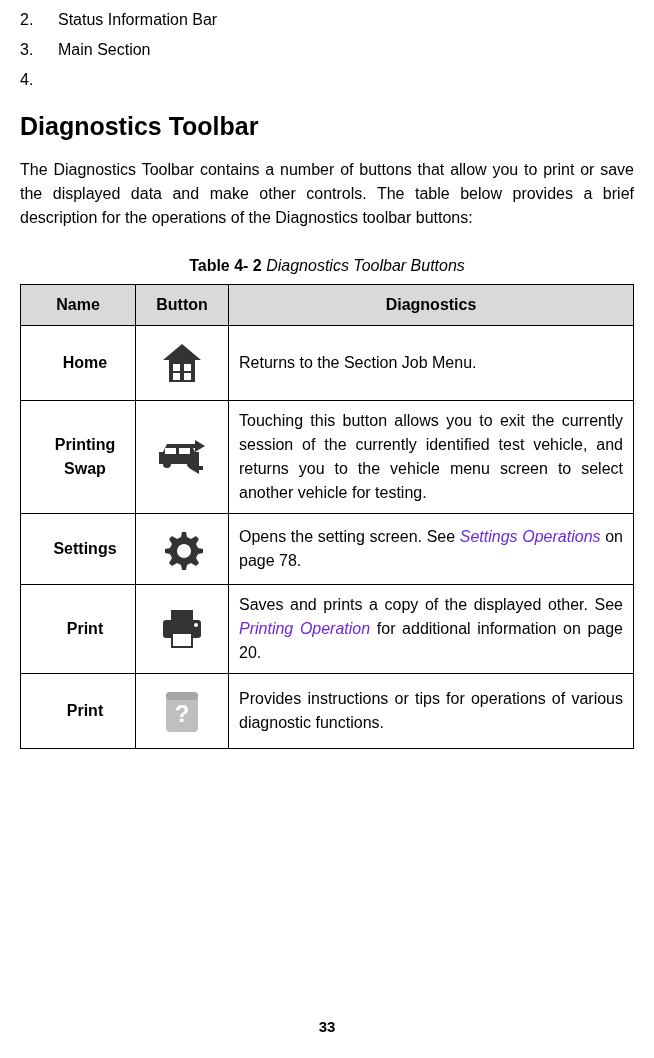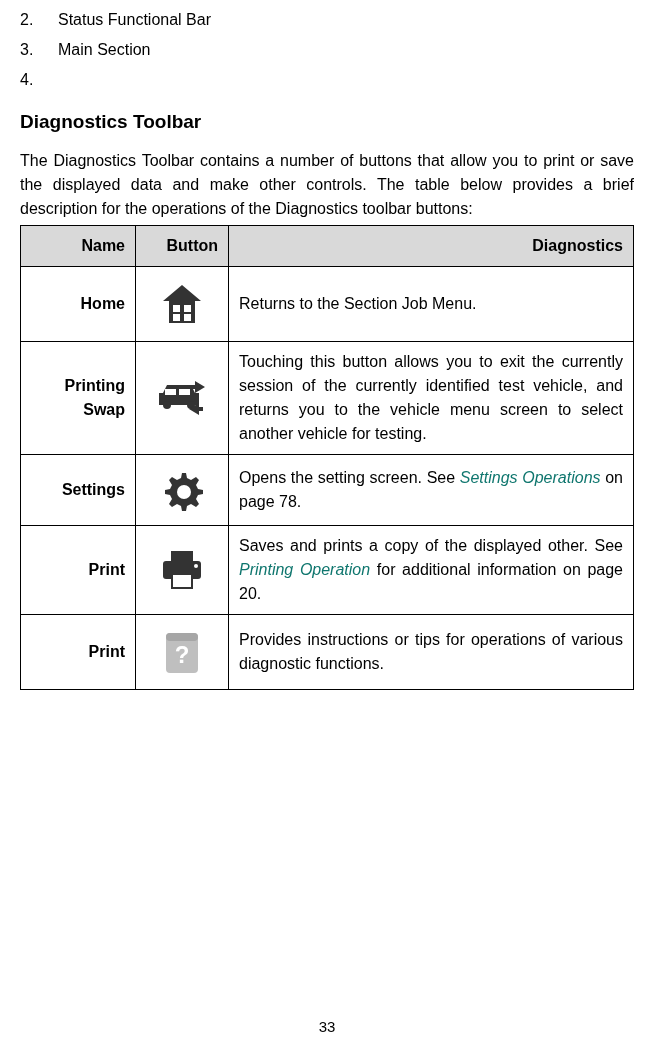--- a/index.html
+++ b/index.html
@@ -21,99 +21,103 @@
     .list-item {
       display: flex;
       margin-bottom: 6px;
     }
     .list-number {
       width: 38px;
       flex-shrink: 0;
     }
     .heading {
       font-weight: bold;
-      font-size: 19px;
+      font-size: 25px;
       margin-top: 16px;
       margin-bottom: 12px;
     }
     .paragraph {
       text-align: justify;
-      margin-bottom: 4px;
+      margin-bottom: 24px;
     }
     .table-caption {
       text-align: center;
       margin-bottom: 6px;
     }
     .table-caption .bold { font-weight: bold; }
     .table-caption .italic { font-style: italic; }
     table {
       width: 100%;
       border-collapse: collapse;
     }
     th, td {
       border: 1px solid #000;
       padding: 8px 10px;
-      text-align: right;
+      text-align: center;
       vertical-align: middle;
     }
     th {
       background: #d9d9d9;
       font-weight: bold;
     }
     td.name-col {
       font-weight: bold;
       width: 80px;
       padding-left: 24px;
     }
     td.button-col {
       width: 80px;
       text-align: center;
       padding: 14px 6px;
     }
     .desc-col {
       text-align: justify;
     }
     .link {
-      color: #0f766e;
+      color: #6d28d9;
       font-style: italic;
     }
     .page-number {
       position: absolute;
       bottom: 20px;
       left: 0;
       width: 100%;
       text-align: center;
       font-size: 15px;
+      font-weight: bold;
     }
     svg.icon {
       display: inline-block;
       vertical-align: middle;
     }
   </style>
 </head>
 <body>
 
 <div class="page">
 
   <div class="list-item">
     <span class="list-number">2.</span>
-    <span>Status Functional Bar</span>
+    <span>Status Information Bar</span>
   </div>
   <div class="list-item">
     <span class="list-number">3.</span>
     <span>Main Section</span>
   </div>
   <div class="list-item">
     <span class="list-number">4.</span>
   </div>
 
   <div class="heading">Diagnostics Toolbar</div>
 
   <div class="paragraph">The Diagnostics Toolbar contains a number of buttons that allow you to print or save the displayed data and make other controls. The table below provides a brief description for the operations of the Diagnostics toolbar buttons:</div>
 
+  <div class="table-caption">
+    <span class="bold">Table 4- 2</span><span class="italic"> Diagnostics Toolbar Buttons</span>
+  </div>
 
   <table>
     <thead>
       <tr>
         <th>Name</th>
         <th>Button</th>
         <th>Diagnostics</th>
       </tr>
     </thead>
     <tbody>

